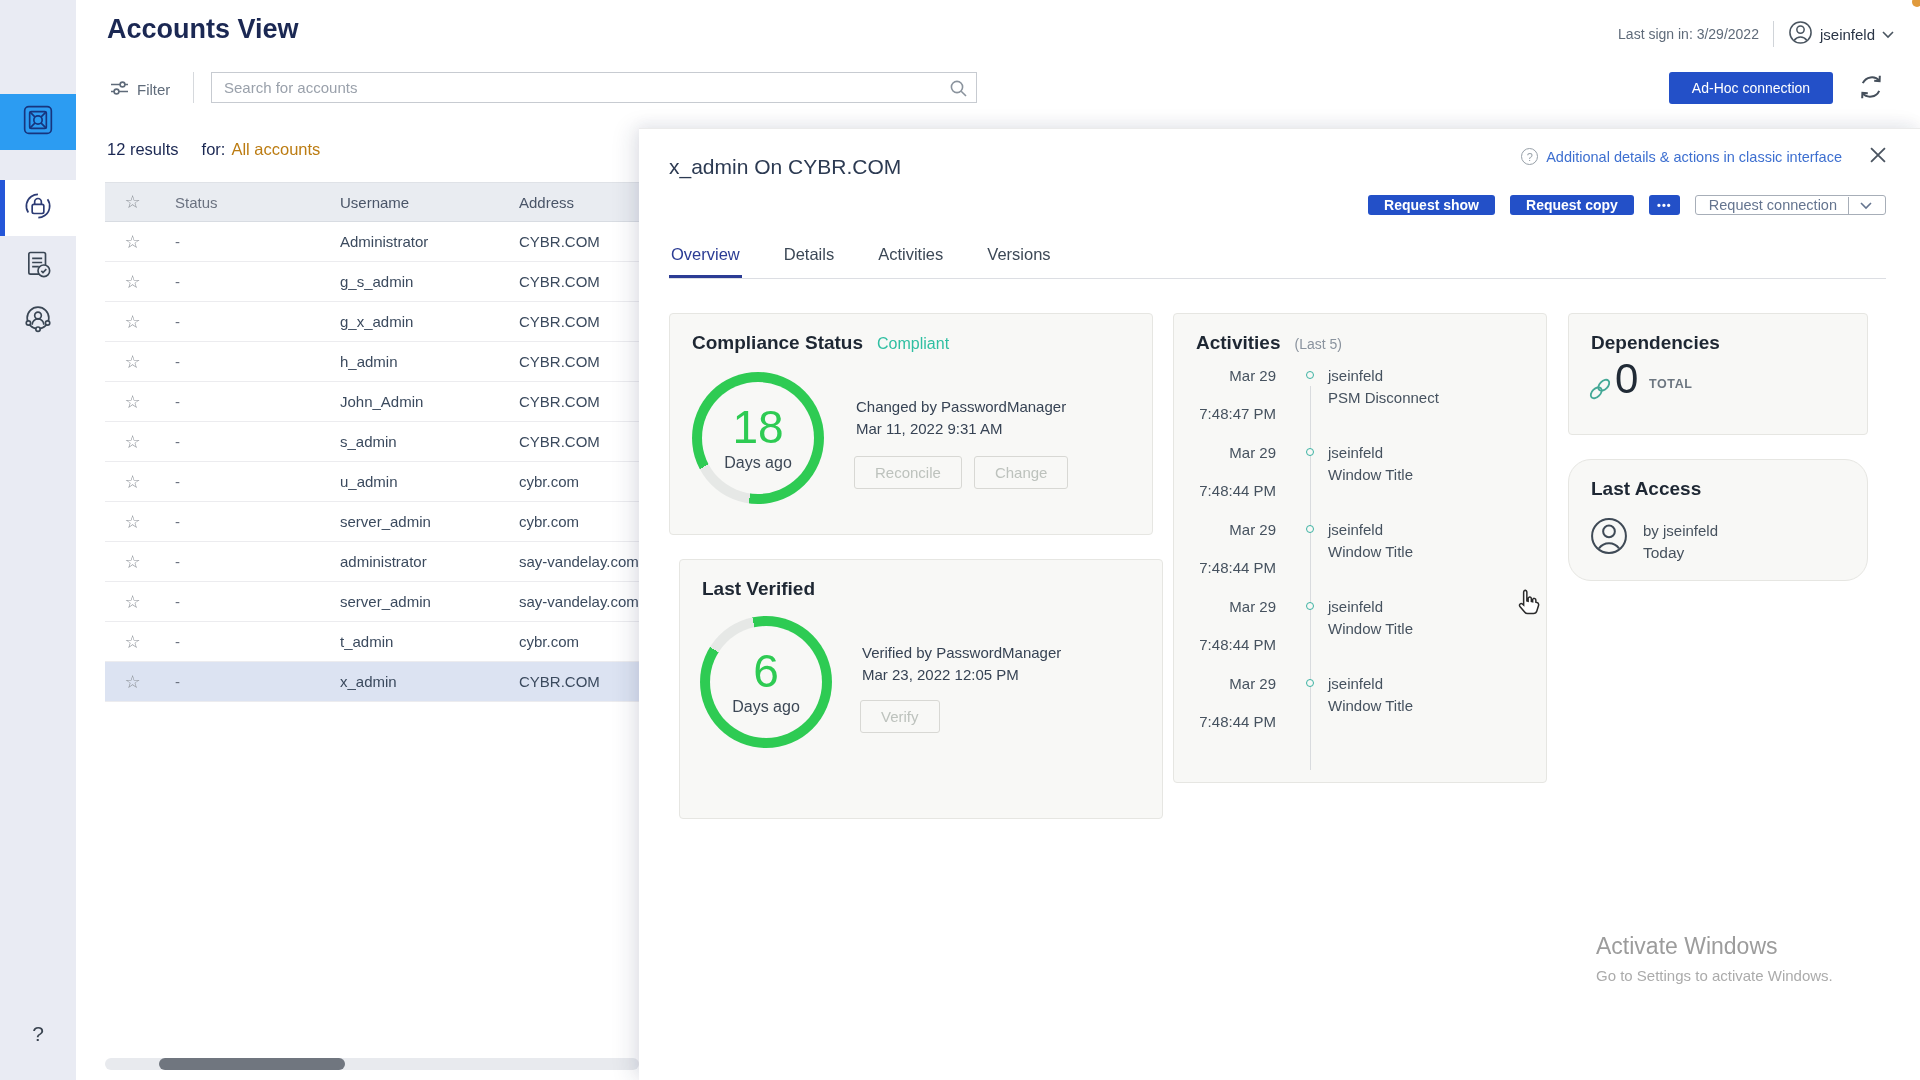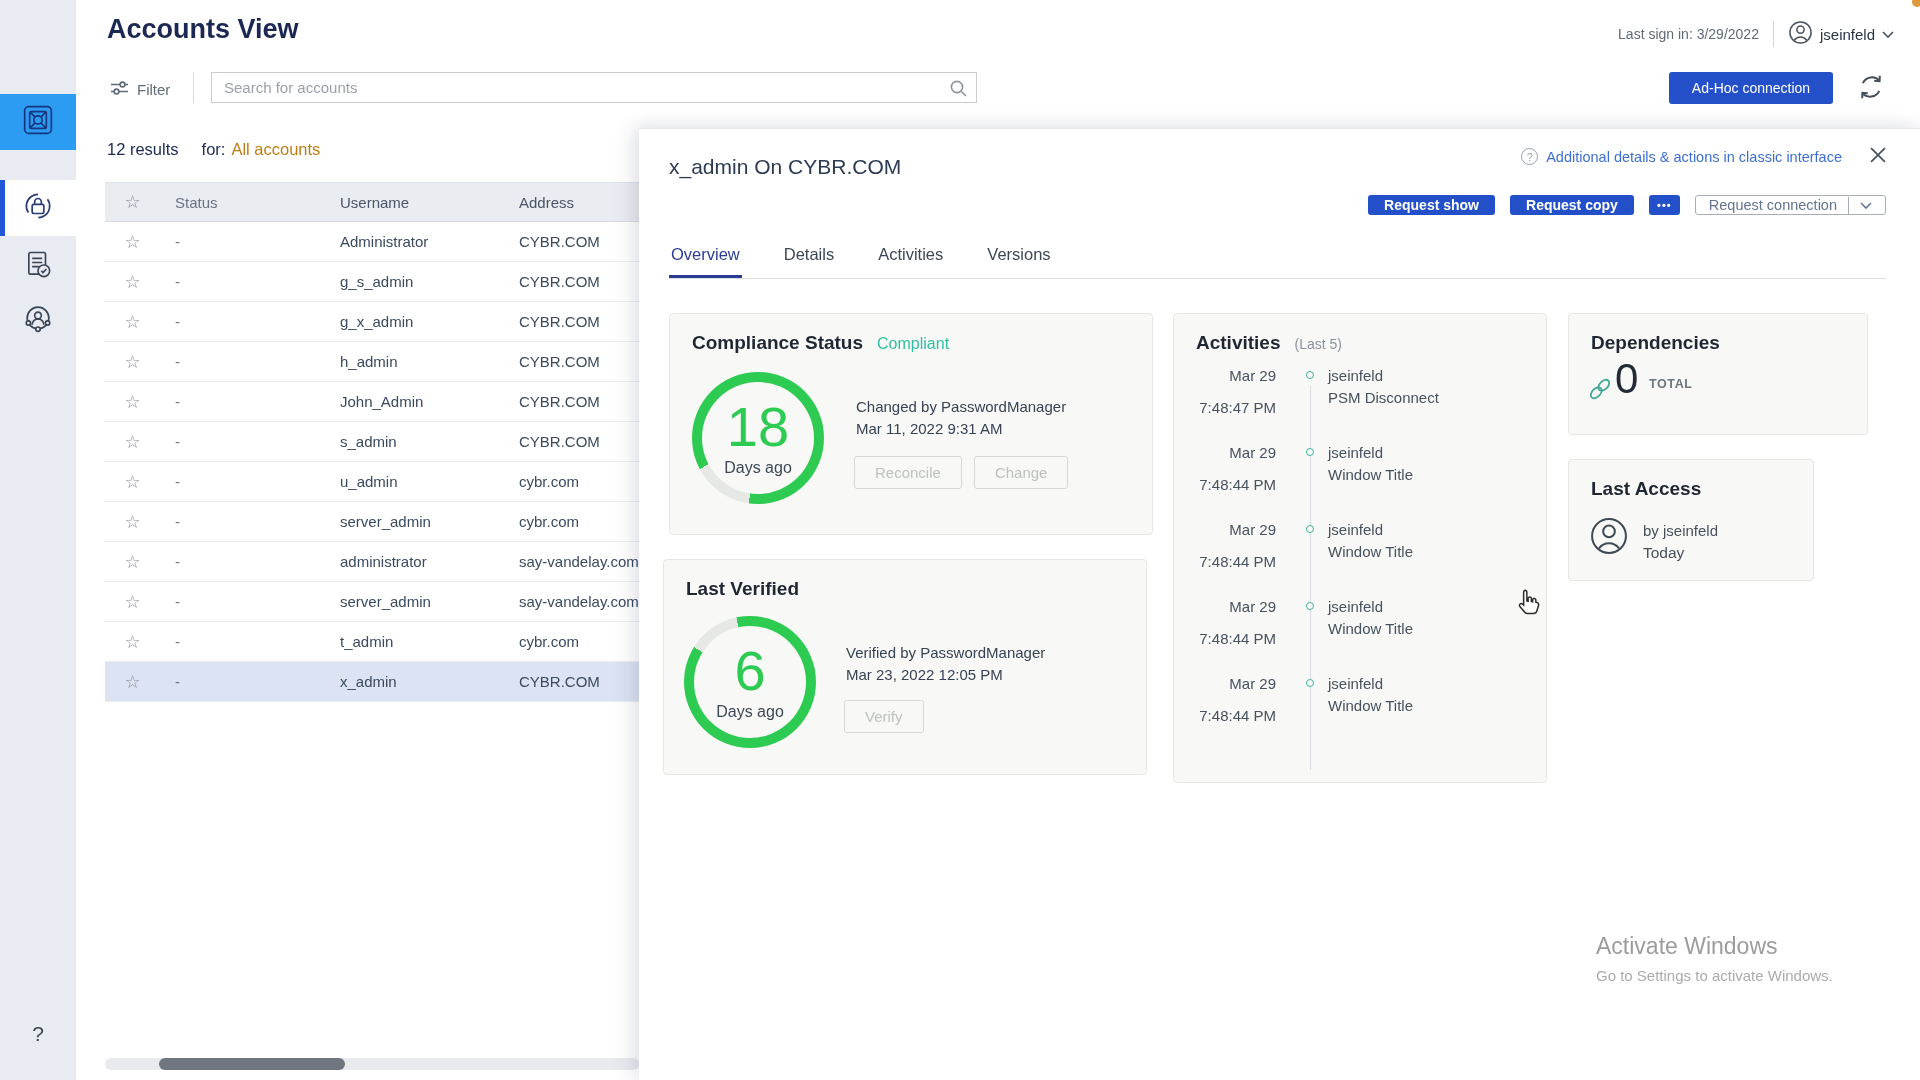--- a/index.html
+++ b/index.html
@@ -80,49 +80,49 @@
     display:flex; align-items:center; gap:11px; padding:0 13px; cursor:pointer; font-family:"Liberation Sans",sans-serif; }
   .btn-outline .sep { width:1px; height:17px; background:#a7aeb8; }
 
   .tabs { position:absolute; left:30px; top:116px; width:1217px; display:flex; gap:40px; border-bottom:1px solid #dcdee3; }
   .tab { background:none; border:0; border-bottom:3px solid transparent; padding:0 2px 11px 2px; font-size:16.5px;
     color:#3c4856; cursor:pointer; font-family:"Liberation Sans",sans-serif; }
   .tab.active { color:#2b3c94; border-bottom-color:#2b3c94; }
 
   .card { position:absolute; background:#f8f8f6; border:1px solid #e6e6e2; border-radius:4px; }
   .card-comp { left:30px; top:184px; width:484px; height:222px; }
-  .card-verif { left:24px; top:430px; width:484px; height:216px; }
+  .card-verif { left:40px; top:430px; width:484px; height:260px; }
   .card-acts { left:534px; top:184px; width:374px; height:470px; }
   .card-deps { left:929px; top:184px; width:300px; height:122px; }
-  .card-lastacc { left:929px; top:330px; width:246px; height:122px; }
+  .card-lastacc { left:929px; top:330px; width:300px; height:122px;border-radius:23px; }
   .card-h { position:absolute; left:22px; top:18px; font-size:19px; font-weight:bold; color:#1e2733; display:flex; align-items:baseline; gap:14px; }
   .compliant { color:var(--teal,#2fbfa2); font-size:16px; font-weight:normal; }
   .card-sub { color:#8a939e; font-size:14px; font-weight:normal; }
 
   .ring { position:absolute; width:132px; height:132px; border-radius:50%;
     display:flex; flex-direction:column; align-items:center; justify-content:center; }
   .ring::before { content:""; position:absolute; inset:10px; border-radius:50%; background:#f8f8f6; }
   .ring18 { left:22px; top:58px;
     background:conic-gradient(var(--green,#2ecb53) 0deg 188deg, #e6e8e6 188deg 242deg, var(--green,#2ecb53) 242deg 360deg); }
   .ring6 { left:20px; top:56px;
     background:conic-gradient(var(--green,#2ecb53) 0deg 302deg, #e6e8e6 302deg 348deg, var(--green,#2ecb53) 348deg 360deg); }
-  .ring-num { position:relative; z-index:1; font-size:56px; color:var(--green,#2ecb53); line-height:1; }
+  .ring-num { position:relative; z-index:1; font-size:46px; color:var(--green,#2ecb53); line-height:1; }
   .ring-label { position:relative; z-index:1; font-size:16px; color:#3d4856; margin-top:4px; }
   .card-line1 { position:absolute; left:186px; top:84px; font-size:15px; color:#374354; }
   .card-line2 { position:absolute; left:186px; top:106px; font-size:15px; color:#374354; }
   .card-btns { position:absolute; left:184px; top:142px; display:flex; gap:12px; }
   .v-line1 { left:182px; } .v-line2 { left:182px; }
   .v-btns { left:180px; top:140px; }
   .btn-disabled { background:transparent; border:1px solid #d8d8d4; border-radius:3px; color:#bdc2bd; font-size:15px;
     padding:7px 20px; cursor:default; font-family:"Liberation Sans",sans-serif; }
 
   .timeline-line { position:absolute; left:136px; top:72px; width:1px; height:384px; background:#d9dbde; }
   .act-entry { position:absolute; left:0; width:374px; height:46px; font-size:15px; color:#46525f; }
   .act-date { position:absolute; left:0; top:0; width:102px; text-align:right; }
-  .act-time { position:absolute; left:0; top:32px; width:102px; text-align:right; }
+  .act-time { position:absolute; left:0; top:38px; width:102px; text-align:right; }
   .act-node { position:absolute; left:132px; top:4px; width:8px; height:8px; border:1.5px solid #3cb3a3;
     border-radius:50%; background:#f8f8f6; }
   .act-user { position:absolute; left:154px; top:0; }
   .act-event { position:absolute; left:154px; top:22px; }
 
   .dep-chain { position:absolute; left:18px; top:62px; }
   .dep-zero { position:absolute; left:46px; top:44px; font-size:42px; color:#212b36; line-height:1; }
   .dep-total { position:absolute; left:80px; top:63px; font-size:12.5px; font-weight:bold; color:#6c7680; letter-spacing:.6px; }
 
   .la-person { position:absolute; left:20px; top:56px; }

